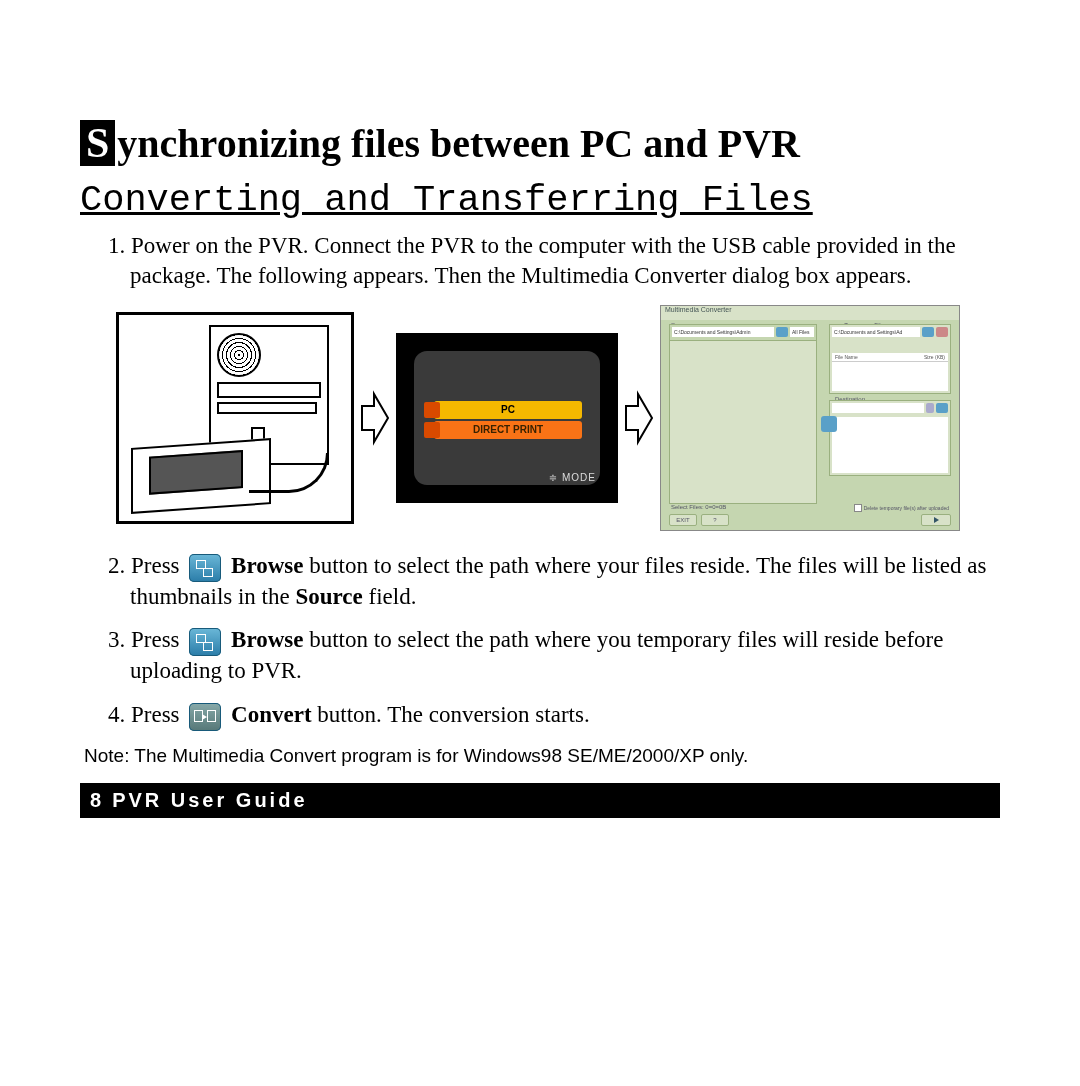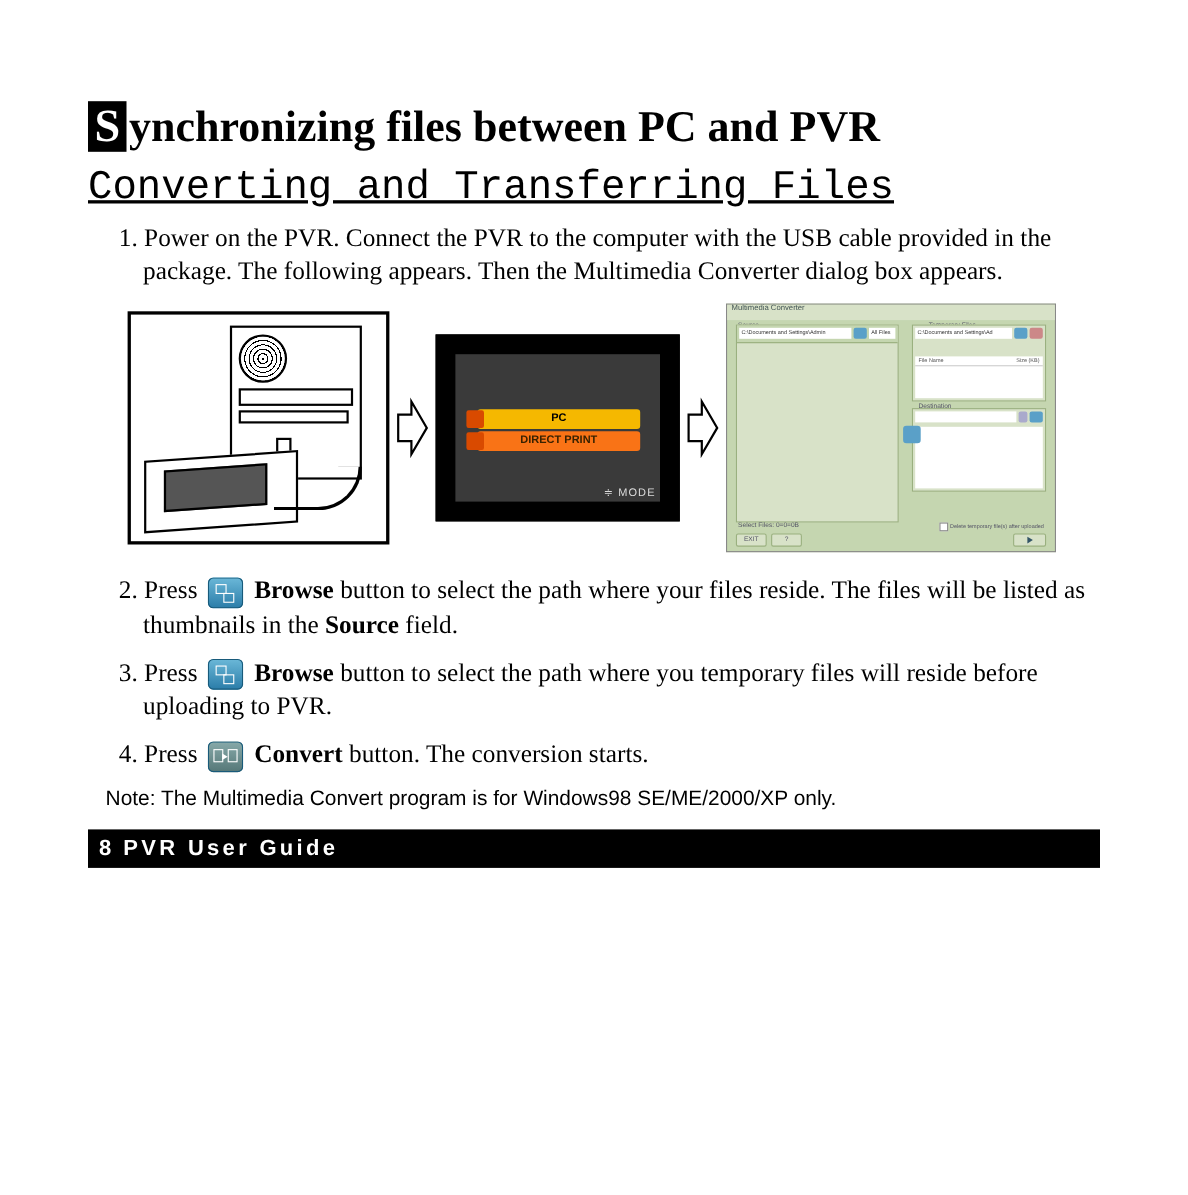--- a/index.html
+++ b/index.html
@@ -1,17 +1,17 @@
 <!DOCTYPE html>
 <html><head>
 <meta charset="utf-8">
 <style>
   * { box-sizing: border-box; margin: 0; padding: 0; }
   html, body { width: 1080px; height: 1086px; background: #fff; font-family: Georgia, 'Times New Roman', serif; color: #000; }
-  .page { padding: 92px 80px 0 80px; }
+  .page { padding: 120px 80px 0 80px; }
   .title { font-size: 40px; font-weight: bold; line-height: 1.15; margin-bottom: 12px; }
   .dropcap { display: inline-block; background: #000; color: #fff; padding: 0 6px 0 6px; font-size: 42px; line-height: 1.1; margin-right: 2px; }
   .subtitle { font-size: 37px; text-decoration: underline; margin-bottom: 10px; font-family: Liberation Mono, monospace; }
   .intro { font-size: 23px; line-height: 1.25; margin-bottom: 18px; }
   .step { font-size: 23px; line-height: 1.3; margin-left: 28px; text-indent: -22px; padding-left: 22px; margin-bottom: 14px; }
   .step .num { display: inline; }
   .bold { font-weight: bold; }
   .diagram-row { display: flex; align-items: center; gap: 6px; margin: 14px 0 20px 36px; }
   .panel1 { width: 238px; height: 212px; border: 3px solid #000; background: #fff; position: relative; }
   .panel1-inner { position: absolute; inset: 0; }
@@ -19,21 +19,21 @@
   .pc-tower::before { content:""; position:absolute; top:6px; left:6px; width:40px; height:40px; border:2px solid #000; border-radius:50%; background: repeating-radial-gradient(circle, #000 0 1px, transparent 1px 4px); }
   .pc-tower::after { content:""; position:absolute; top:55px; left:6px; width:100px; height:12px; border:2px solid #000; }
   .pc-slot2 { position:absolute; top:75px; left:6px; width:100px; height:12px; border:2px solid #000; }
   .pc-btn { position:absolute; top:100px; left:40px; width:14px; height:14px; border:2px solid #000; }
   .pvr { position: absolute; bottom: 12px; left: 12px; width: 140px; height: 66px; border: 2px solid #000; transform: skewY(-4deg); background:#fff;}
   .pvr::before { content:""; position:absolute; top:8px; left:16px; width:90px; height:34px; background:#555; border:2px solid #000;}
   .cable { position:absolute; bottom:28px; left:130px; width:80px; height:40px; border-bottom:3px solid #000; border-right:3px solid #000; border-radius: 0 0 40px 0;}
   .arrow { width: 30px; height: 56px; position: relative; }
   .arrow svg { width:100%; height:100%; }
   .panel2 { width: 222px; height: 170px; background:#000; border:2px solid #000; position:relative; padding:16px; }
-  .panel2-inner { width:100%; height:100%; background:#3a3a3a; position:relative; }
+  .panel2-inner { width:100%; height:100%; background:#3a3a3a; position:relative;border-radius:13px; }
   .menu-item { position:absolute; left:20px; width:148px; height:18px; border-radius:3px; display:flex; align-items:center; font-family: Arial, sans-serif; font-size:10px; font-weight:bold; }
   .menu-pc { top:50px; background:#f5b800; color:#000; justify-content:center;}
   .menu-pc::before { content:""; position:absolute; left:-10px; width:16px; height:16px; background:#d94a00; border-radius:2px;}
   .menu-dp { top:70px; background:#f97316; color:#3a2200; justify-content:center;}
   .menu-dp::before { content:""; position:absolute; left:-10px; width:16px; height:16px; background:#d94a00; border-radius:2px;}
   .mode { position:absolute; right:4px; bottom:2px; color:#ddd; font-family:Arial; font-size:10px; letter-spacing:1px;}
   .panel3 { width: 300px; height: 226px; border:1px solid #888; background:#c5d6b0; position:relative; font-family:Arial,sans-serif; }
   .p3-title { position:absolute; top:0; left:0; right:0; height:14px; background:#d8e2c8; font-size:7px; padding-left:4px; color:#455; }
   .p3-src { position:absolute; top:18px; left:8px; width:148px; height:180px; border:1px solid #9ab07f; background:#d8e2c8; }
   .p3-src-head { height:16px; background:#c5d6b0; border-bottom:1px solid #9ab07f; display:flex; align-items:center; padding:0 2px; gap:2px;}
@@ -55,21 +55,21 @@
   .p3-play { position:absolute; bottom:4px; right:8px; width:30px; height:12px; background:#d8e2c8; border:1px solid #9ab07f; border-radius:2px; display:flex; align-items:center; justify-content:center;}
   .p3-play::after { content:""; border-left:5px solid #356; border-top:3px solid transparent; border-bottom:3px solid transparent;}
   .p3-label { position:absolute; font-size:6px; color:#556; }
   .inline-icon { display:inline-block; width:32px; height:28px; border-radius:5px; vertical-align:middle; position:relative; margin:0 4px; background: linear-gradient(#6bb8d8,#2a7ca8); box-shadow: inset 0 0 0 1px #185a7a;}
   .inline-icon.browse::after { content:""; position:absolute; top:6px; left:7px; width:8px; height:7px; border:1.5px solid #fff; }
   .inline-icon.browse::before { content:""; position:absolute; top:14px; left:14px; width:8px; height:7px; border:1.5px solid #fff; }
   .inline-icon.convert { background: linear-gradient(#8aa, #577);}
   .inline-icon.convert::before { content:""; position:absolute; top:7px; left:5px; width:7px; height:10px; border:1.5px solid #fff;}
   .inline-icon.convert::after { content:""; position:absolute; top:7px; left:18px; width:7px; height:10px; border:1.5px solid #fff;}
   .conv-arrow { position:absolute; top:11px; left:13px; width:0; height:0; border-left:5px solid #fff; border-top:3px solid transparent; border-bottom:3px solid transparent;}
-  .note { font-family: Arial, Helvetica, sans-serif; font-size: 19px; margin-top: 14px; margin-left: 16px; }
+  .note { font-family: Arial, Helvetica, sans-serif; font-size: 19px; margin-top: 14px; margin-left: 4px; }
   .footer { background:#000; color:#fff; font-family: 'Arial Black', Arial, sans-serif; font-weight:900; letter-spacing: 3px; font-size: 20px; padding: 6px 10px; margin-top: 16px; }
   .footer .pgnum { margin-right: 8px; }
 </style>
 </head>
 <body>
 
 <div class="page">
   <h1 class="title">
     <span class="dropcap">S</span><span>ynchronizing files between PC and PVR</span>
   </h1>

